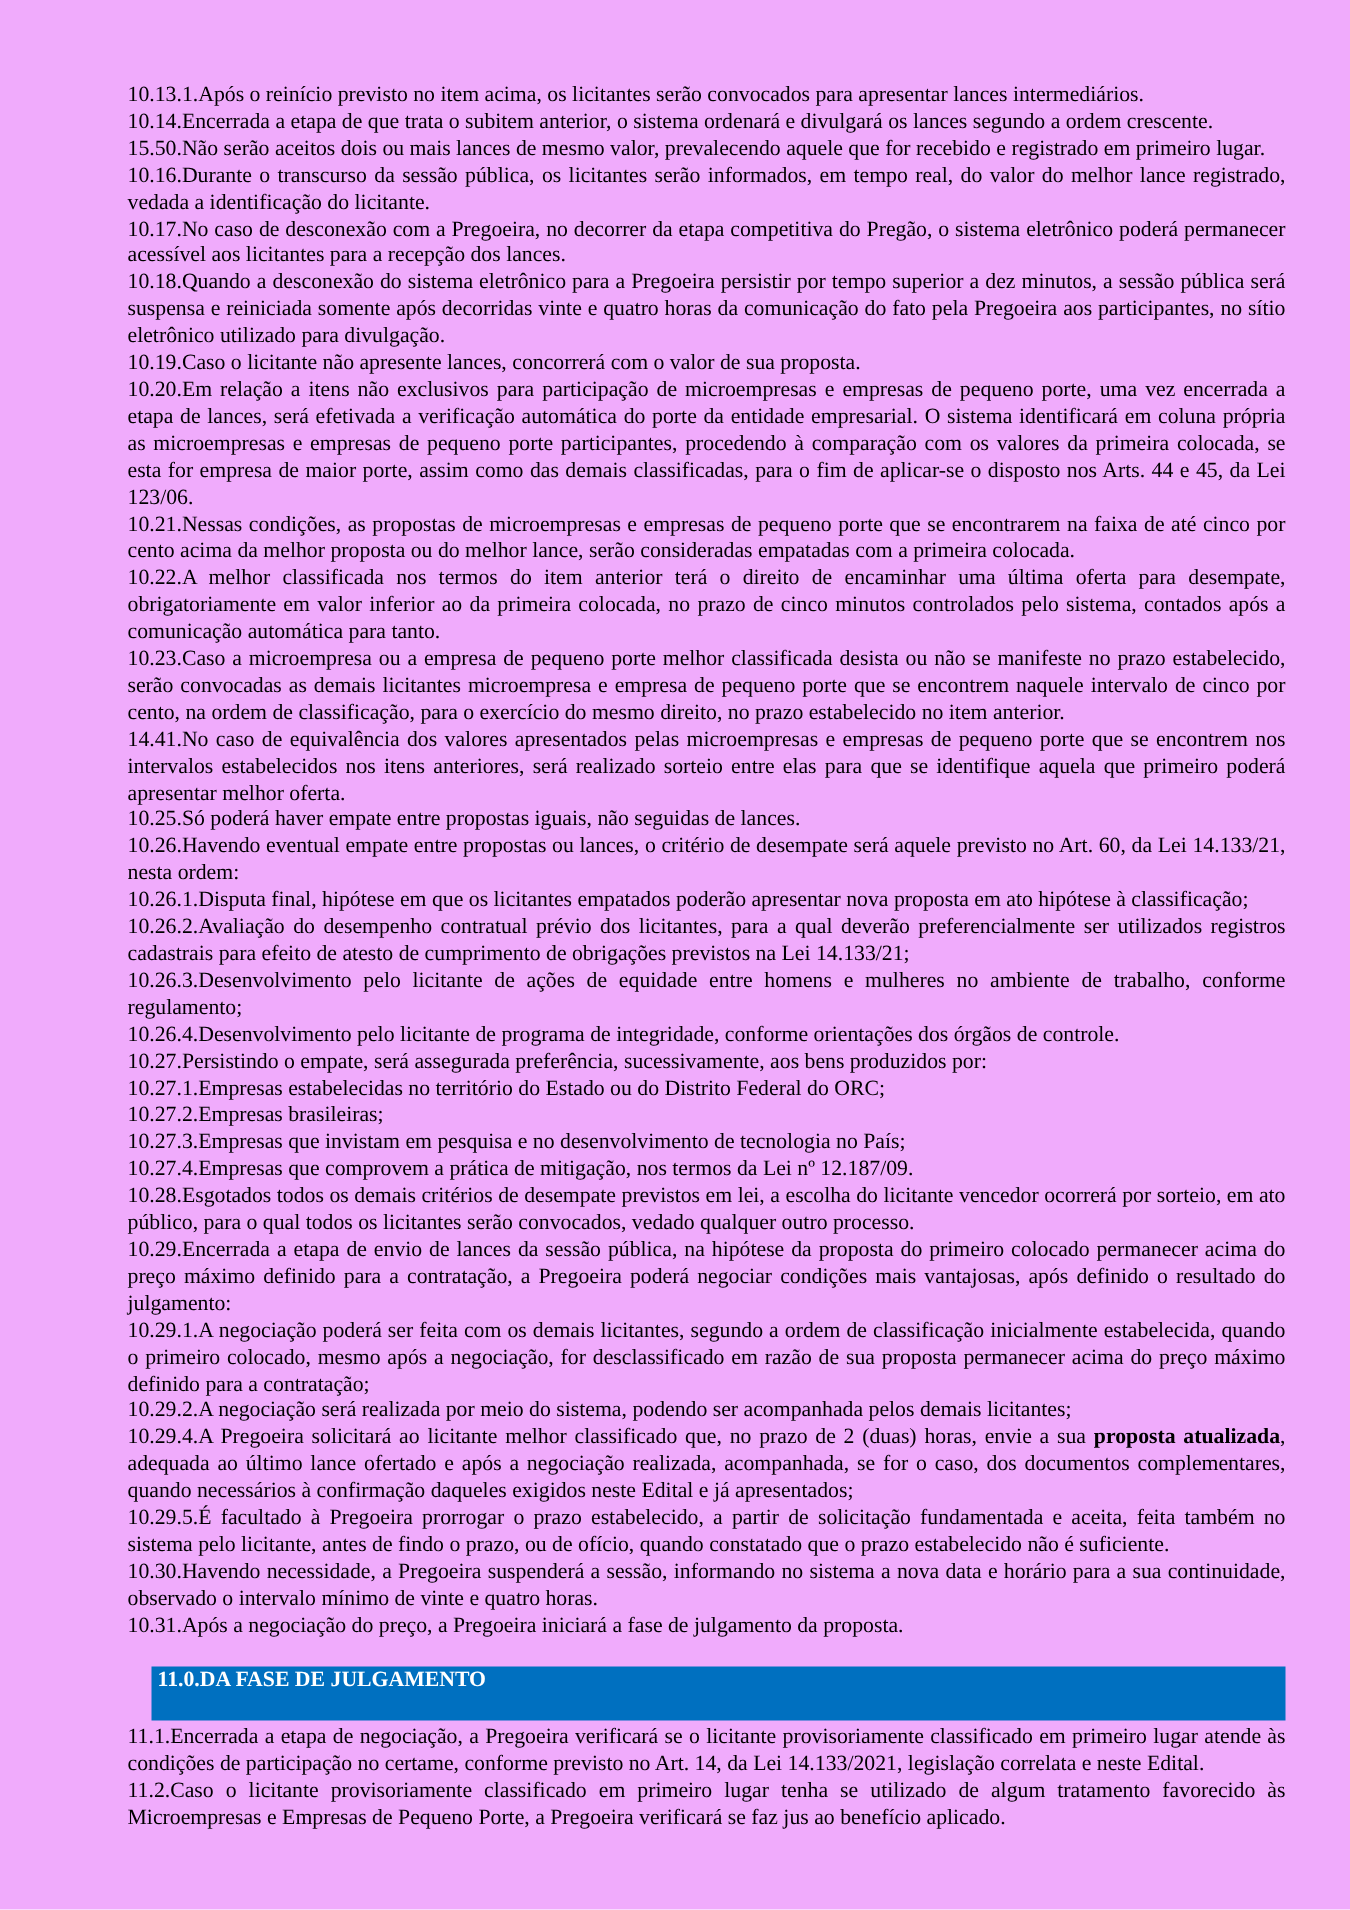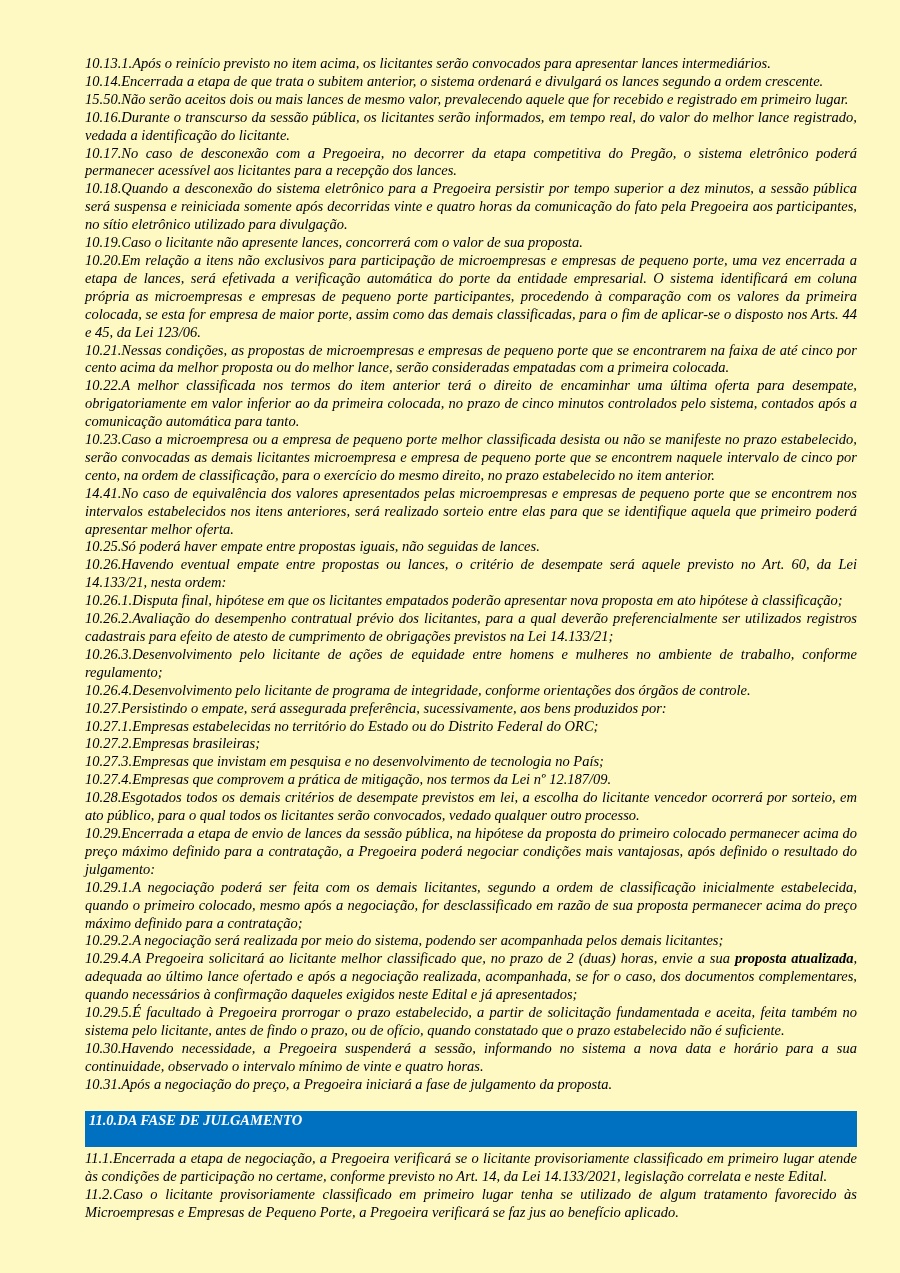--- a/index.html
+++ b/index.html
@@ -4,38 +4,37 @@
 <style>
   html, body {
     margin: 0;
     padding: 0;
     background: #ffffff;
   }
   .page {
     width: 900px;
     height: 1273px;
     box-sizing: border-box;
-    background: #fef9c3;
+    background: #f0abfc;
     padding: 55px 43px 30px 85px;
     font-family: "Liberation Serif", "DejaVu Serif", serif;
     font-size: 14.5px;
     line-height: 17.9px;
     color: #000000;
     overflow: hidden;
-    font-style: italic;
   }
   .doc-body {
     width: 100%;
   }
   .para {
     margin: 0;
     text-align: justify;
   }
   .section-header {
-    margin: 17px 0 3px 0;
+    margin: 17px 0 3px 16px;
     padding: 1px 4px 18px 4px;
     font-weight: bold;
     text-align: left;
   }
   .bold {
     font-weight: bold;
   }
 </style>
 </head>
 <body>

